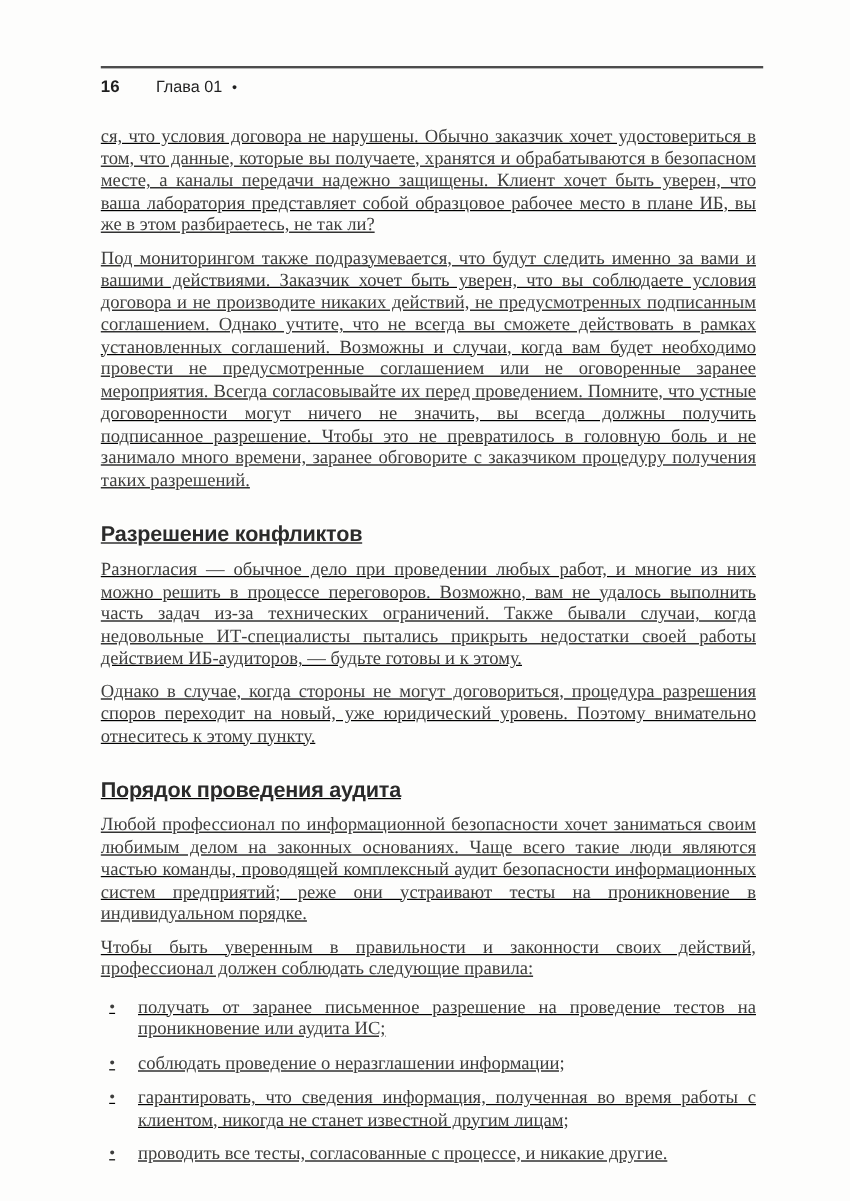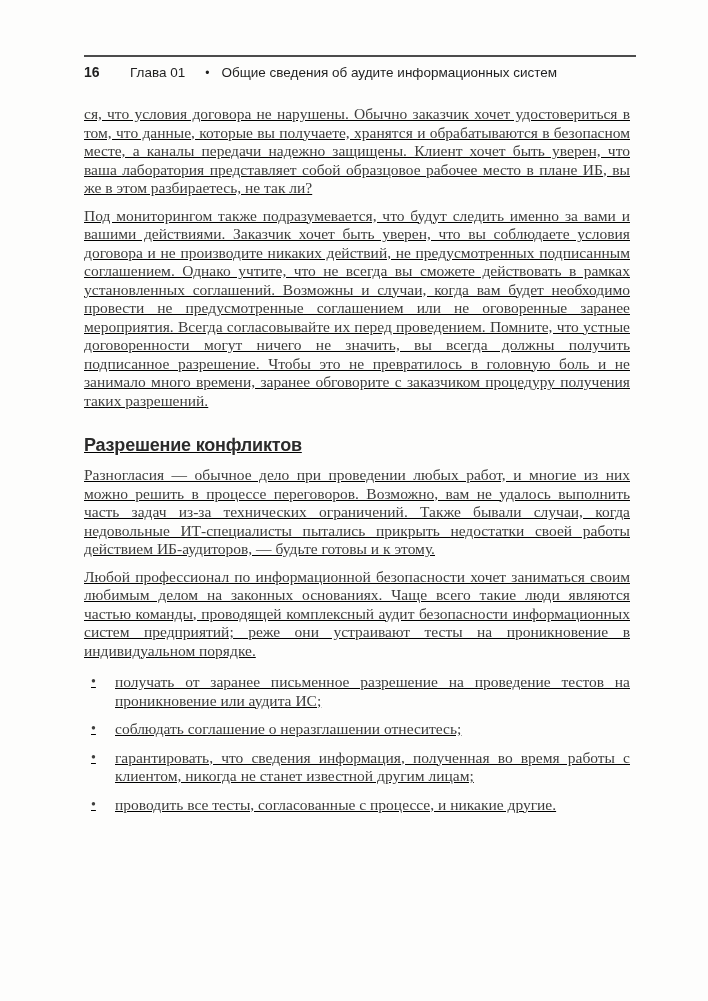--- a/index.html
+++ b/index.html
@@ -23,21 +23,21 @@
   }
   .header-line {
     font-family: "Liberation Sans", sans-serif;
     font-size: 13.5px;
     color: #1f1f1f;
     display: flex;
     align-items: flex-end;
     white-space: nowrap;
   }
   .page-num { font-weight: 700; width: 46px; font-size: 14px; }
-  .chapter-label { margin-right: 20px; }
+  .chapter-label { margin-right: 8px; }
   .header-dot { margin-right: 12px; font-size: 12px; }
   .body-copy { margin-top: 25px; text-decoration: underline; }
   p.para {
     font-size: 15.5px;
     line-height: 18.5px;
     color: #3e3e3d;
     text-align: justify;
     margin-bottom: 9px;
     width: 546px;
   }
@@ -79,42 +79,44 @@
 <body>
 
 <div class="page">
 
   <header>
     <div class="header-rule"></div>
     <div class="header-line">
       <span class="page-num">16</span>
       <span class="chapter-label">Глава 01</span>
       <span class="header-dot">•</span>
-      <span class="chapter-title">Общие сведения об аудите информационных систем</span>
     </div>
   </header>
 
   <main class="body-copy">
 
     <p class="para">ся, что условия договора не нарушены. Обычно заказчик хочет удостовериться в том, что данные, которые вы получаете, хранятся и обрабатываются в безопасном месте, а каналы передачи надежно защищены. Клиент хочет быть уверен, что ваша лаборатория представляет собой образцовое рабочее место в плане ИБ, вы же в этом разбираетесь, не так ли?</p>
     <p class="para">Под мониторингом также подразумевается, что будут следить именно за вами и вашими действиями. Заказчик хочет быть уверен, что вы соблюдаете условия договора и не производите никаких действий, не предусмотренных подписанным соглашением. Однако учтите, что не всегда вы сможете действовать в рамках установленных соглашений. Возможны и случаи, когда вам будет необходимо провести не предусмотренные соглашением или не оговоренные заранее мероприятия. Всегда согласовывайте их перед проведением. Помните, что устные договоренности могут ничего не значить, вы всегда должны получить подписанное разрешение. Чтобы это не превратилось в головную боль и не занимало много времени, заранее обговорите с заказчиком процедуру получения таких разрешений.</p>
 
     <h2 class="section-heading">Разрешение конфликтов</h2>
     <p class="para">Разногласия — обычное дело при проведении любых работ, и многие из них можно решить в процессе переговоров. Возможно, вам не удалось выполнить часть задач из-за технических ограничений. Также бывали случаи, когда недовольные ИТ-специалисты пытались прикрыть недостатки своей работы действием ИБ-аудиторов, — будьте готовы и к этому.</p>
+    <p class="para">Однако в случае, когда стороны не могут договориться, процедура разрешения споров переходит на новый, уже юридический уровень. Поэтому внимательно отнеситесь к этому пункту.</p>
 
+    <h2 class="section-heading">Порядок проведения аудита</h2>
     <p class="para">Любой профессионал по информационной безопасности хочет заниматься своим любимым делом на законных основаниях. Чаще всего такие люди являются частью команды, проводящей комплексный аудит безопасности информационных систем предприятий; реже они устраивают тесты на проникновение в индивидуальном порядке.</p>
+    <p class="para">Чтобы быть уверенным в правильности и законности своих действий, профессионал должен соблюдать следующие правила:</p>
 
     <ul class="rules-list">
       <li>
         <span class="bullet-glyph">•</span>
         <span class="bullet-text">получать от заранее письменное разрешение на проведение тестов на проникновение или аудита ИС;</span>
       </li>
       <li>
         <span class="bullet-glyph">•</span>
-        <span class="bullet-text">соблюдать соглашение о неразглашении отнеситесь;</span>
+        <span class="bullet-text">соблюдать проведение о неразглашении информации;</span>
       </li>
       <li>
         <span class="bullet-glyph">•</span>
         <span class="bullet-text">гарантировать, что сведения информация, полученная во время работы с клиентом, никогда не станет известной другим лицам;</span>
       </li>
       <li>
         <span class="bullet-glyph">•</span>
         <span class="bullet-text">проводить все тесты, согласованные с процессе, и никакие другие.</span>
       </li>
     </ul>

